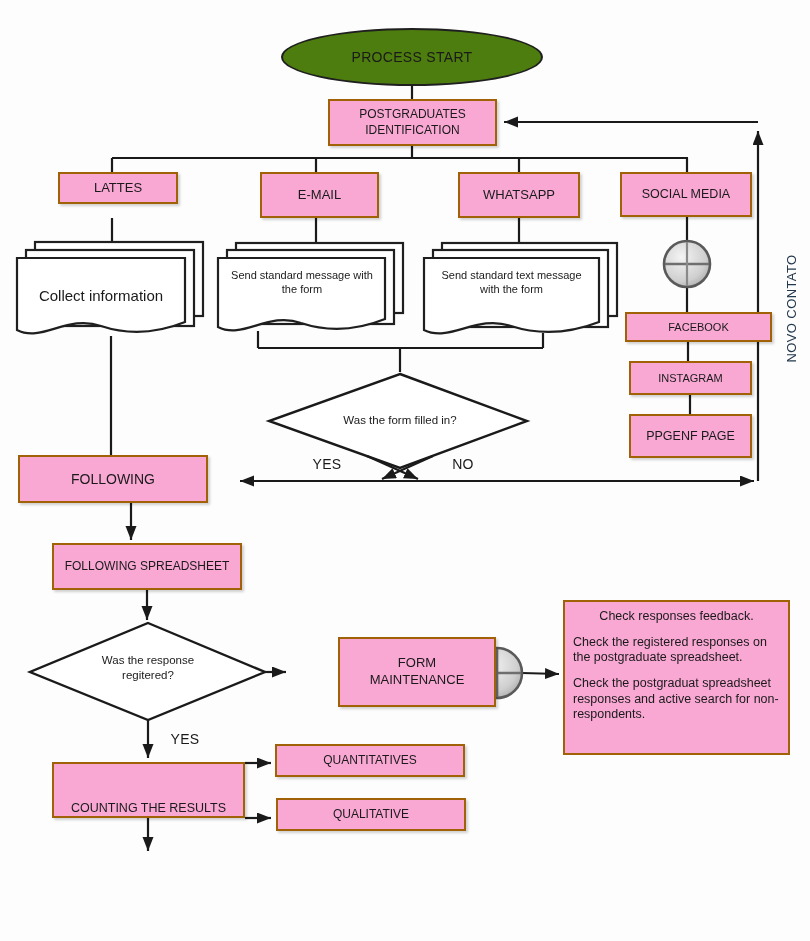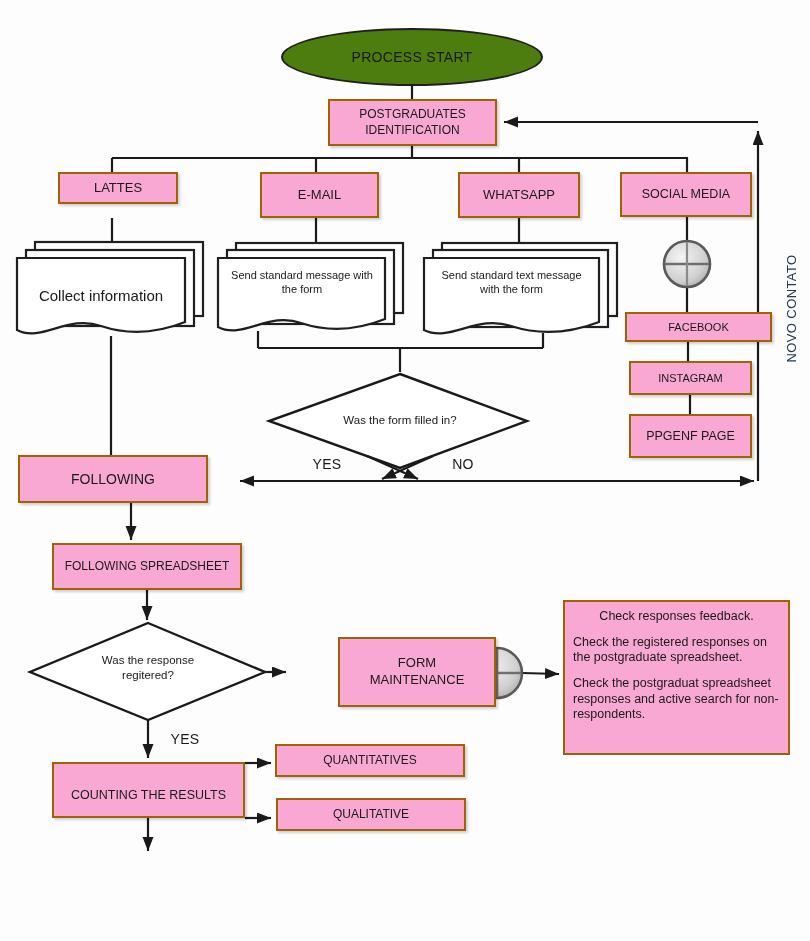--- a/index.html
+++ b/index.html
@@ -20,21 +20,21 @@
     letter-spacing:.3px;box-sizing:border-box;
   }
   .floatlabel{
     position:absolute;z-index:3;display:flex;align-items:center;justify-content:center;
     text-align:center;font-size:11.5px;line-height:1.3;background:transparent;
   }
   .yesno{font-size:14px;letter-spacing:.3px;}
   .doc-label{font-size:11px;}
   .f10{font-size:11px;} .f11{font-size:12px;} .f12{font-size:12.5px;}
   .f13{font-size:13px;} .f14{font-size:14px;} .f15{font-size:15px;}
-  .top-align{align-items:flex-start;padding-top:23px;}
+  .top-align{align-items:flex-end;padding-top:23px;}
   .notes{
     text-align:left;align-items:center;flex-direction:column;justify-content:flex-start;
     padding:7px 8px;font-size:12.5px;line-height:1.25;border-width:2.5px;box-shadow:none;
   }
   .notes .para{margin-bottom:10px;}
   .vertical-label{
     position:absolute;z-index:2;width:110px;text-align:center;font-size:13px;
     color:#22384c;letter-spacing:.4px;transform:rotate(-90deg);
   }
 </style>

